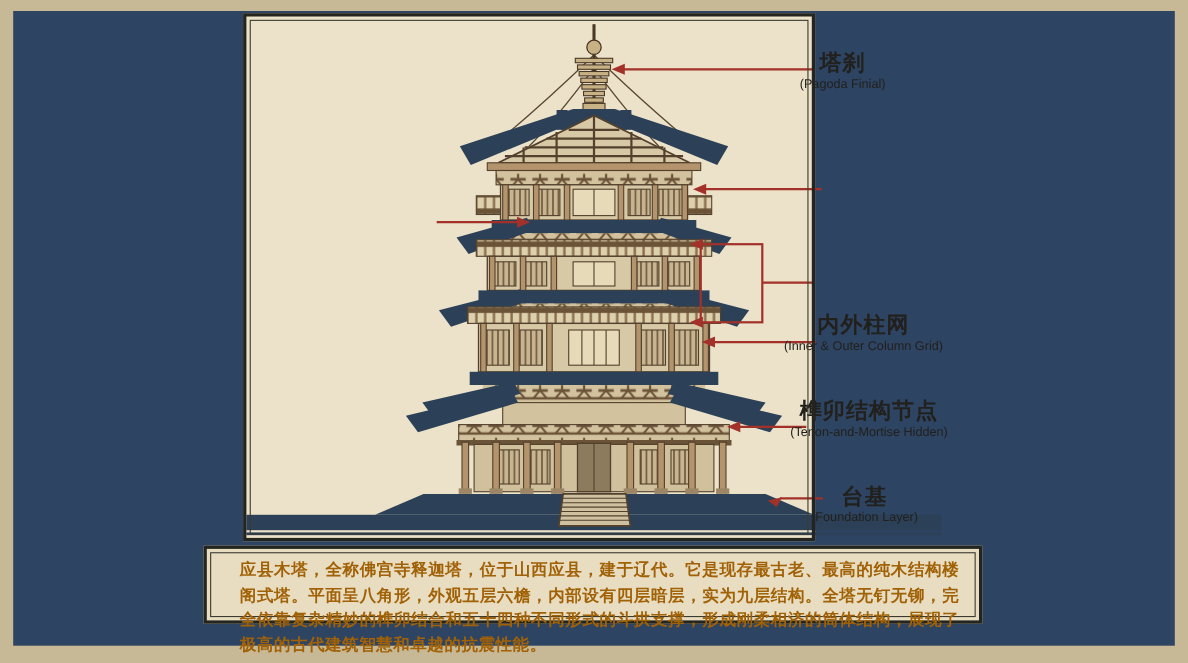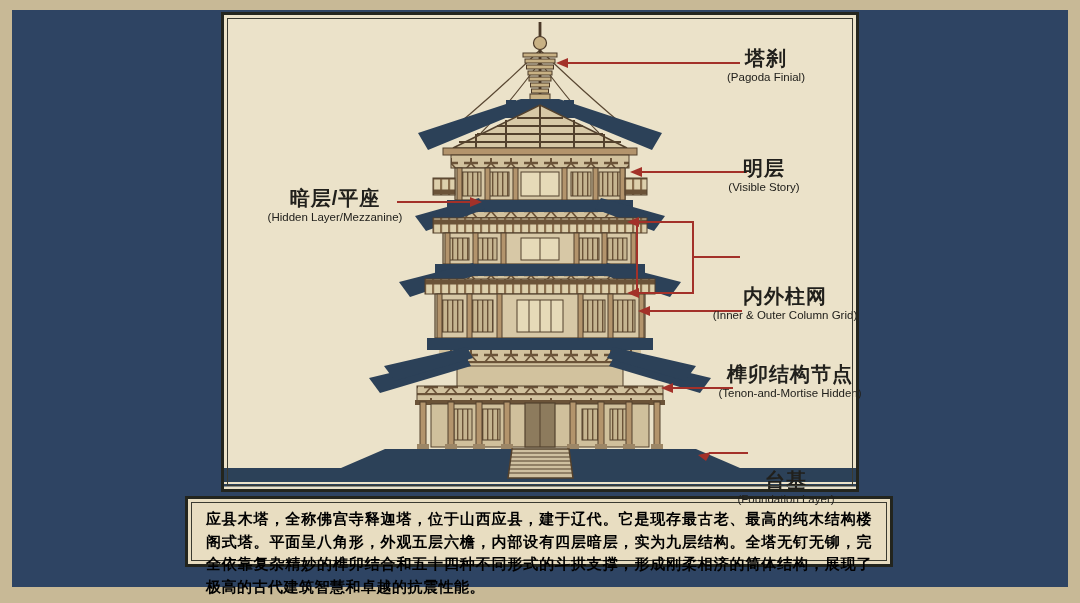--- a/index.html
+++ b/index.html
@@ -7,21 +7,21 @@
     width:1080px;height:603px;position:relative;overflow:hidden;
     background:#c8b996;
     font-family:"Liberation Sans","DejaVu Sans",sans-serif;
   }
   .navy-field{
     position:absolute;left:12px;top:10px;right:12px;bottom:16px;
     background:#2e4463;
   }
   
   .panel{
-    position:absolute;left:221px;top:12px;width:638px;height:480px;
+    position:absolute;left:221px;top:12px;width:520px;height:480px;
     background:#ebe2c9;
   }
   .frame-outer{position:absolute;inset:0;border:3px solid #23251e;pointer-events:none;z-index:30;}
   .frame-inner{position:absolute;inset:6px;border:1px solid #3a3a30;pointer-events:none;z-index:30;}
   .panel svg{position:absolute;left:0;top:0;z-index:5;}
   
   .callout{
     position:absolute;text-align:center;z-index:20;color:#21201c;line-height:1.05;
   }
   .callout .zh{display:block;font-size:20px;font-weight:bold;letter-spacing:1px;}
@@ -29,22 +29,22 @@
   
   .desc-box{
     position:absolute;left:185px;top:496px;width:708px;height:71px;
     background:#e8ddc1;border:3px solid #23251e;box-sizing:border-box;z-index:10;
   }
   .desc-inner{
     position:absolute;inset:3px;border:1px solid #3a3a30;
     padding:5px 14px 0 14px;box-sizing:border-box;
   }
   .desc-text{
-    font-size:15px;font-weight:bold;line-height:22.5px;color:#000000;
-    text-align:justify;letter-spacing:0.5px;
+    font-size:15px;font-weight:bold;line-height:22.5px;color:#a16207;
+    text-align:justify;letter-spacing:0.5px;margin-left:12px;
   }
 </style>
 </head>
 <body>
 
 <div class="navy-field"></div>
 
 <div class="panel">
 
   <svg width="638" height="480" viewBox="0 0 638 480">
@@ -261,37 +261,29 @@
       <polygon points="417,299 429,294 429,304"></polygon>
       <polygon points="440,376 452,371 452,381"></polygon>
       <polygon points="477,443 490,440 485,449"></polygon>
     </g>
   </svg>
 
   <div class="callout" style="left:490px;top:36px;width:110px;">
     <span class="zh">塔刹</span>
     <span class="en">(Pagoda Finial)</span>
   </div>
-  <div class="callout" style="left:488px;top:146px;width:110px;">
-    <span class="zh">明层</span>
-    <span class="en">(Visible Story)</span>
-  </div>
-  <div class="callout" style="left:34px;top:176px;width:160px;">
-    <span class="zh">暗层/平座</span>
-    <span class="en">(Hidden Layer/Mezzanine)</span>
-  </div>
   <div class="callout" style="left:474px;top:274px;width:180px;">
     <span class="zh">内外柱网</span>
     <span class="en">(Inner &amp; Outer Column Grid)</span>
   </div>
   <div class="callout" style="left:479px;top:352px;width:180px;">
     <span class="zh">榫卯结构节点</span>
     <span class="en">(Tenon-and-Mortise Hidden)</span>
   </div>
-  <div class="callout" style="left:505px;top:430px;width:120px;margin-top:28px;">
+  <div class="callout" style="left:505px;top:430px;width:120px;">
     <span class="zh">台基</span>
     <span class="en">(Foundation Layer)</span>
   </div>
 
   <div class="frame-outer"></div>
   <div class="frame-inner"></div>
 </div>
 
 <div class="desc-box">
   <div class="desc-inner">

